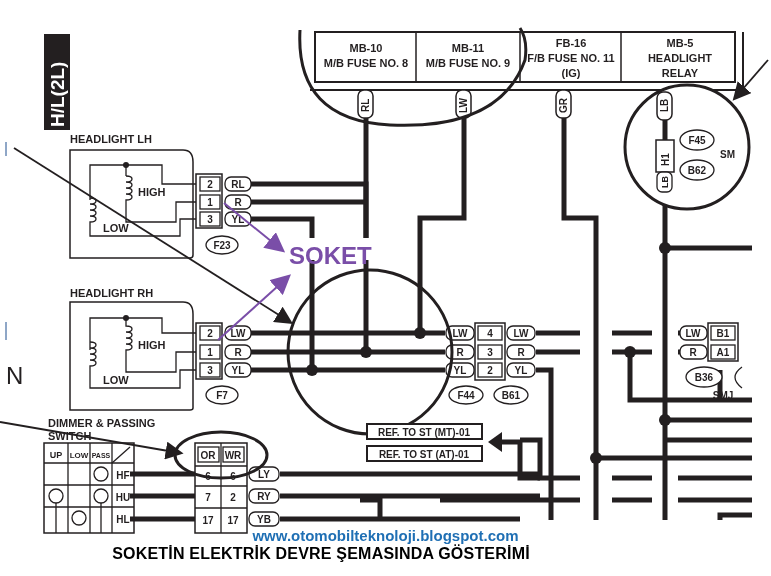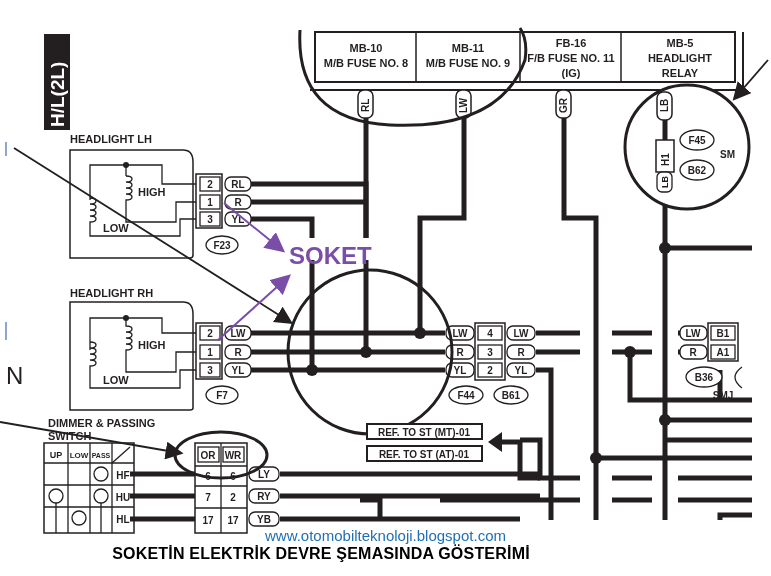--- a/index.html
+++ b/index.html
@@ -1,19 +1,19 @@
 <!DOCTYPE html>
 <html><head>
 <meta charset="utf-8">
 <style>
   html,body{margin:0;padding:0;background:#fff;}
   body{width:771px;height:576px;position:relative;overflow:hidden;font-family:"Liberation Sans",sans-serif;}
   svg{position:absolute;left:0;top:0;}
   .lbl{font-family:"Liberation Sans",sans-serif;font-weight:bold;fill:#231f20;}
-  .footer-url{position:absolute;left:0;width:771px;top:527px;text-align:center;font-family:"Liberation Sans",sans-serif;font-weight:normal;font-size:15px;color:#1f6fb4;}
+  .footer-url{position:absolute;left:0;width:771px;top:527px;text-align:center;font-family:"Liberation Sans",sans-serif;font-weight:bold;font-size:15px;color:#1f6fb4;}
   .footer-title{position:absolute;left:0;width:642px;top:545px;text-align:center;font-family:"Liberation Sans",sans-serif;font-weight:bold;font-size:16px;color:#000;letter-spacing:0.2px;}
 </style>
 </head>
 <body>
 
 <svg width="771" height="576" viewBox="0 0 771 576">
   <defs>
     <marker id="arrK" markerWidth="10" markerHeight="10" refX="8" refY="5" orient="auto">
       <path d="M0,0 L10,5 L0,10 z" fill="#231f20"></path>
     </marker>

